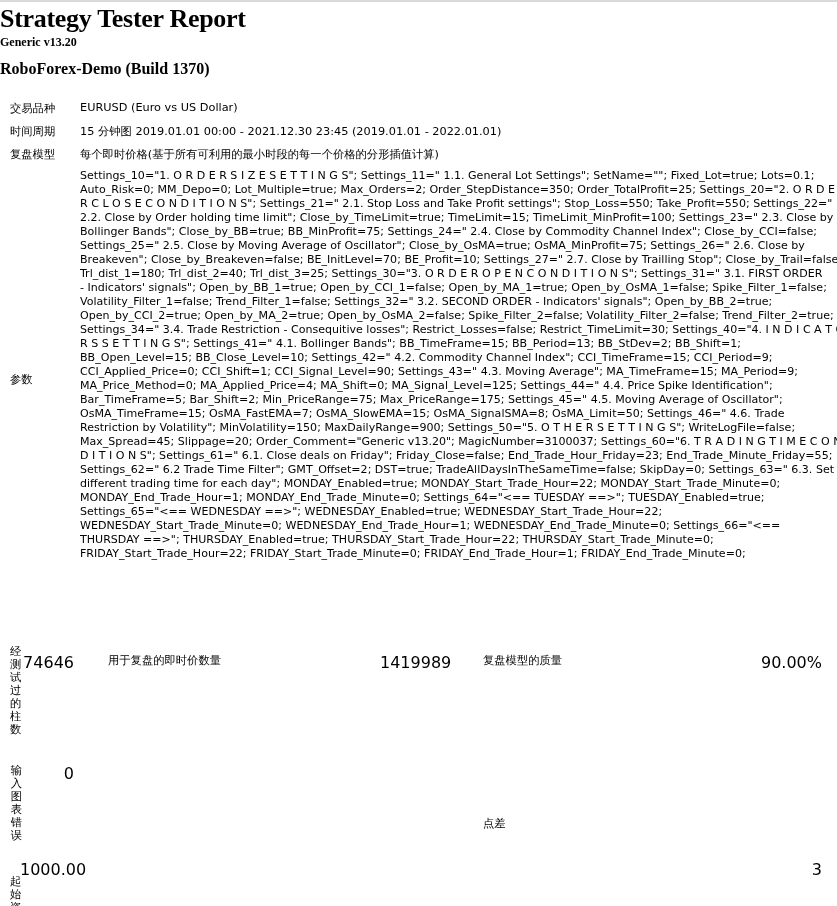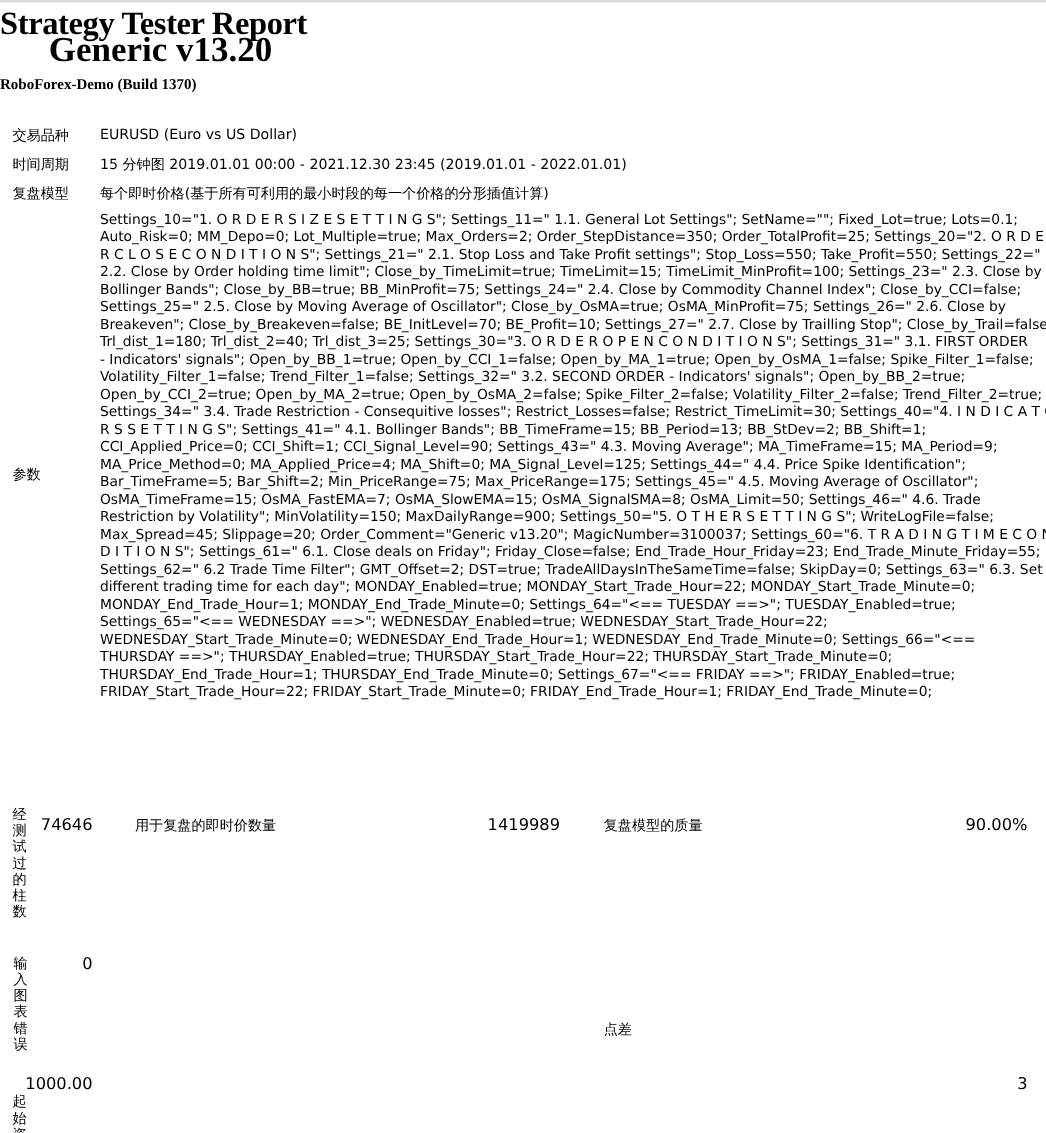--- a/index.html
+++ b/index.html
@@ -3,36 +3,36 @@
 <meta charset="utf-8">
 <style>
   html, body { margin: 0; padding: 0; background: #ffffff; }
   body {
     width: 837px; height: 906px; overflow: hidden; position: relative;
     border-top: 2px solid #d9d9d9; box-sizing: border-box;
     font-family: "DejaVu Sans", sans-serif; color: #000;
   }
   .hdr { text-align: left; font-family: "Liberation Serif", "DejaVu Serif", serif; font-weight: bold; }
   .title { position: absolute; left: 0; right: 0; top: 2px; font-size: 26px; letter-spacing: -0.3px; }
-  .subtitle { position: absolute; left: 0; right: 0; top: 23px; font-size: 28px; padding-left: 39px; }
-  .build { position: absolute; left: 0; right: 0; top: 58px; font-size: 12px; }
+  .subtitle { position: absolute; left: 0; right: 0; top: 33px; font-size: 12px; }
+  .build { position: absolute; left: 0; right: 0; top: 58px; font-size: 16px; }
 
   .row { position: absolute; left: 0; width: 837px; font-size: 11.3px; }
   .lbl { position: absolute; left: 10px; }
   .val { position: absolute; left: 80px; white-space: nowrap; }
 
   .params-lbl { position: absolute; left: 10px; top: 370px; font-size: 11.3px; }
   .params {
     position: absolute; left: 80px; top: 167px; width: 750px;
     font-size: 11.05px; line-height: 14px; word-break: break-all;
   }
   .params .ln { display: block; white-space: nowrap; }
 
   .vlbl { position: absolute; left: 10px; width: 13px; font-size: 11.3px; line-height: 13px; word-break: break-all; margin-top: 40px; }
-  .num { position: absolute; font-size: 13px; text-align: right; }
+  .num { position: absolute; font-size: 16px; text-align: right; }
   .txt { position: absolute; font-size: 11.3px; margin-left: 28px; }
 </style>
 </head>
 <body>
 
 <div class="hdr title">Strategy Tester Report</div>
 <div class="hdr subtitle">Generic v13.20</div>
 <div class="hdr build">RoboForex-Demo (Build 1370)</div>
 
 <div class="row" style="top:99px;">
@@ -56,34 +56,34 @@
   <span class="ln">2.2. Close by Order holding time limit"; Close_by_TimeLimit=true; TimeLimit=15; TimeLimit_MinProfit=100; Settings_23=" 2.3. Close by</span>
   <span class="ln">Bollinger Bands"; Close_by_BB=true; BB_MinProfit=75; Settings_24=" 2.4. Close by Commodity Channel Index"; Close_by_CCI=false;</span>
   <span class="ln">Settings_25=" 2.5. Close by Moving Average of Oscillator"; Close_by_OsMA=true; OsMA_MinProfit=75; Settings_26=" 2.6. Close by</span>
   <span class="ln">Breakeven"; Close_by_Breakeven=false; BE_InitLevel=70; BE_Profit=10; Settings_27=" 2.7. Close by Trailling Stop"; Close_by_Trail=false;</span>
   <span class="ln">Trl_dist_1=180; Trl_dist_2=40; Trl_dist_3=25; Settings_30="3. O R D E R O P E N C O N D I T I O N S"; Settings_31=" 3.1. FIRST ORDER</span>
   <span class="ln">- Indicators' signals"; Open_by_BB_1=true; Open_by_CCI_1=false; Open_by_MA_1=true; Open_by_OsMA_1=false; Spike_Filter_1=false;</span>
   <span class="ln">Volatility_Filter_1=false; Trend_Filter_1=false; Settings_32=" 3.2. SECOND ORDER - Indicators' signals"; Open_by_BB_2=true;</span>
   <span class="ln">Open_by_CCI_2=true; Open_by_MA_2=true; Open_by_OsMA_2=false; Spike_Filter_2=false; Volatility_Filter_2=false; Trend_Filter_2=true;</span>
   <span class="ln">Settings_34=" 3.4. Trade Restriction - Consequitive losses"; Restrict_Losses=false; Restrict_TimeLimit=30; Settings_40="4. I N D I C A T O</span>
   <span class="ln">R S S E T T I N G S"; Settings_41=" 4.1. Bollinger Bands"; BB_TimeFrame=15; BB_Period=13; BB_StDev=2; BB_Shift=1;</span>
+  <span class="ln">BB_Open_Level=15; BB_Close_Level=10; Settings_42=" 4.2. Commodity Channel Index"; CCI_TimeFrame=15; CCI_Period=9;</span>
   <span class="ln">CCI_Applied_Price=0; CCI_Shift=1; CCI_Signal_Level=90; Settings_43=" 4.3. Moving Average"; MA_TimeFrame=15; MA_Period=9;</span>
   <span class="ln">MA_Price_Method=0; MA_Applied_Price=4; MA_Shift=0; MA_Signal_Level=125; Settings_44=" 4.4. Price Spike Identification";</span>
   <span class="ln">Bar_TimeFrame=5; Bar_Shift=2; Min_PriceRange=75; Max_PriceRange=175; Settings_45=" 4.5. Moving Average of Oscillator";</span>
   <span class="ln">OsMA_TimeFrame=15; OsMA_FastEMA=7; OsMA_SlowEMA=15; OsMA_SignalSMA=8; OsMA_Limit=50; Settings_46=" 4.6. Trade</span>
   <span class="ln">Restriction by Volatility"; MinVolatility=150; MaxDailyRange=900; Settings_50="5. O T H E R S E T T I N G S"; WriteLogFile=false;</span>
   <span class="ln">Max_Spread=45; Slippage=20; Order_Comment="Generic v13.20"; MagicNumber=3100037; Settings_60="6. T R A D I N G T I M E C O N</span>
   <span class="ln">D I T I O N S"; Settings_61=" 6.1. Close deals on Friday"; Friday_Close=false; End_Trade_Hour_Friday=23; End_Trade_Minute_Friday=55;</span>
   <span class="ln">Settings_62=" 6.2 Trade Time Filter"; GMT_Offset=2; DST=true; TradeAllDaysInTheSameTime=false; SkipDay=0; Settings_63=" 6.3. Set</span>
   <span class="ln">different trading time for each day"; MONDAY_Enabled=true; MONDAY_Start_Trade_Hour=22; MONDAY_Start_Trade_Minute=0;</span>
   <span class="ln">MONDAY_End_Trade_Hour=1; MONDAY_End_Trade_Minute=0; Settings_64="&lt;== TUESDAY ==&gt;"; TUESDAY_Enabled=true;</span>
   <span class="ln">Settings_65="&lt;== WEDNESDAY ==&gt;"; WEDNESDAY_Enabled=true; WEDNESDAY_Start_Trade_Hour=22;</span>
   <span class="ln">WEDNESDAY_Start_Trade_Minute=0; WEDNESDAY_End_Trade_Hour=1; WEDNESDAY_End_Trade_Minute=0; Settings_66="&lt;==</span>
   <span class="ln">THURSDAY ==&gt;"; THURSDAY_Enabled=true; THURSDAY_Start_Trade_Hour=22; THURSDAY_Start_Trade_Minute=0;</span>
-  <span class="ln">THURSDAY_End_Trade_Hour=1; THURSDAY_End_Trade_Minute=0; Settings_67="&lt;== FRIDAY ==&gt;"; FRIDAY_Enabled=true;</span>
   <span class="ln">FRIDAY_Start_Trade_Hour=22; FRIDAY_Start_Trade_Minute=0; FRIDAY_End_Trade_Hour=1; FRIDAY_End_Trade_Minute=0;</span>
 </div>
 
 <div class="vlbl" style="top:603px;">经测试过的柱数</div>
 <div class="num" style="left:20px; width:54px; top:651px;">74646</div>
 <div class="txt" style="left:80px; top:651px;">用于复盘的即时价数量</div>
 <div class="num" style="left:380px; width:68px; top:651px;">1419989</div>
 <div class="txt" style="left:455px; top:651px;">复盘模型的质量</div>
 <div class="num" style="left:740px; width:82px; top:651px;">90.00%</div>
 

